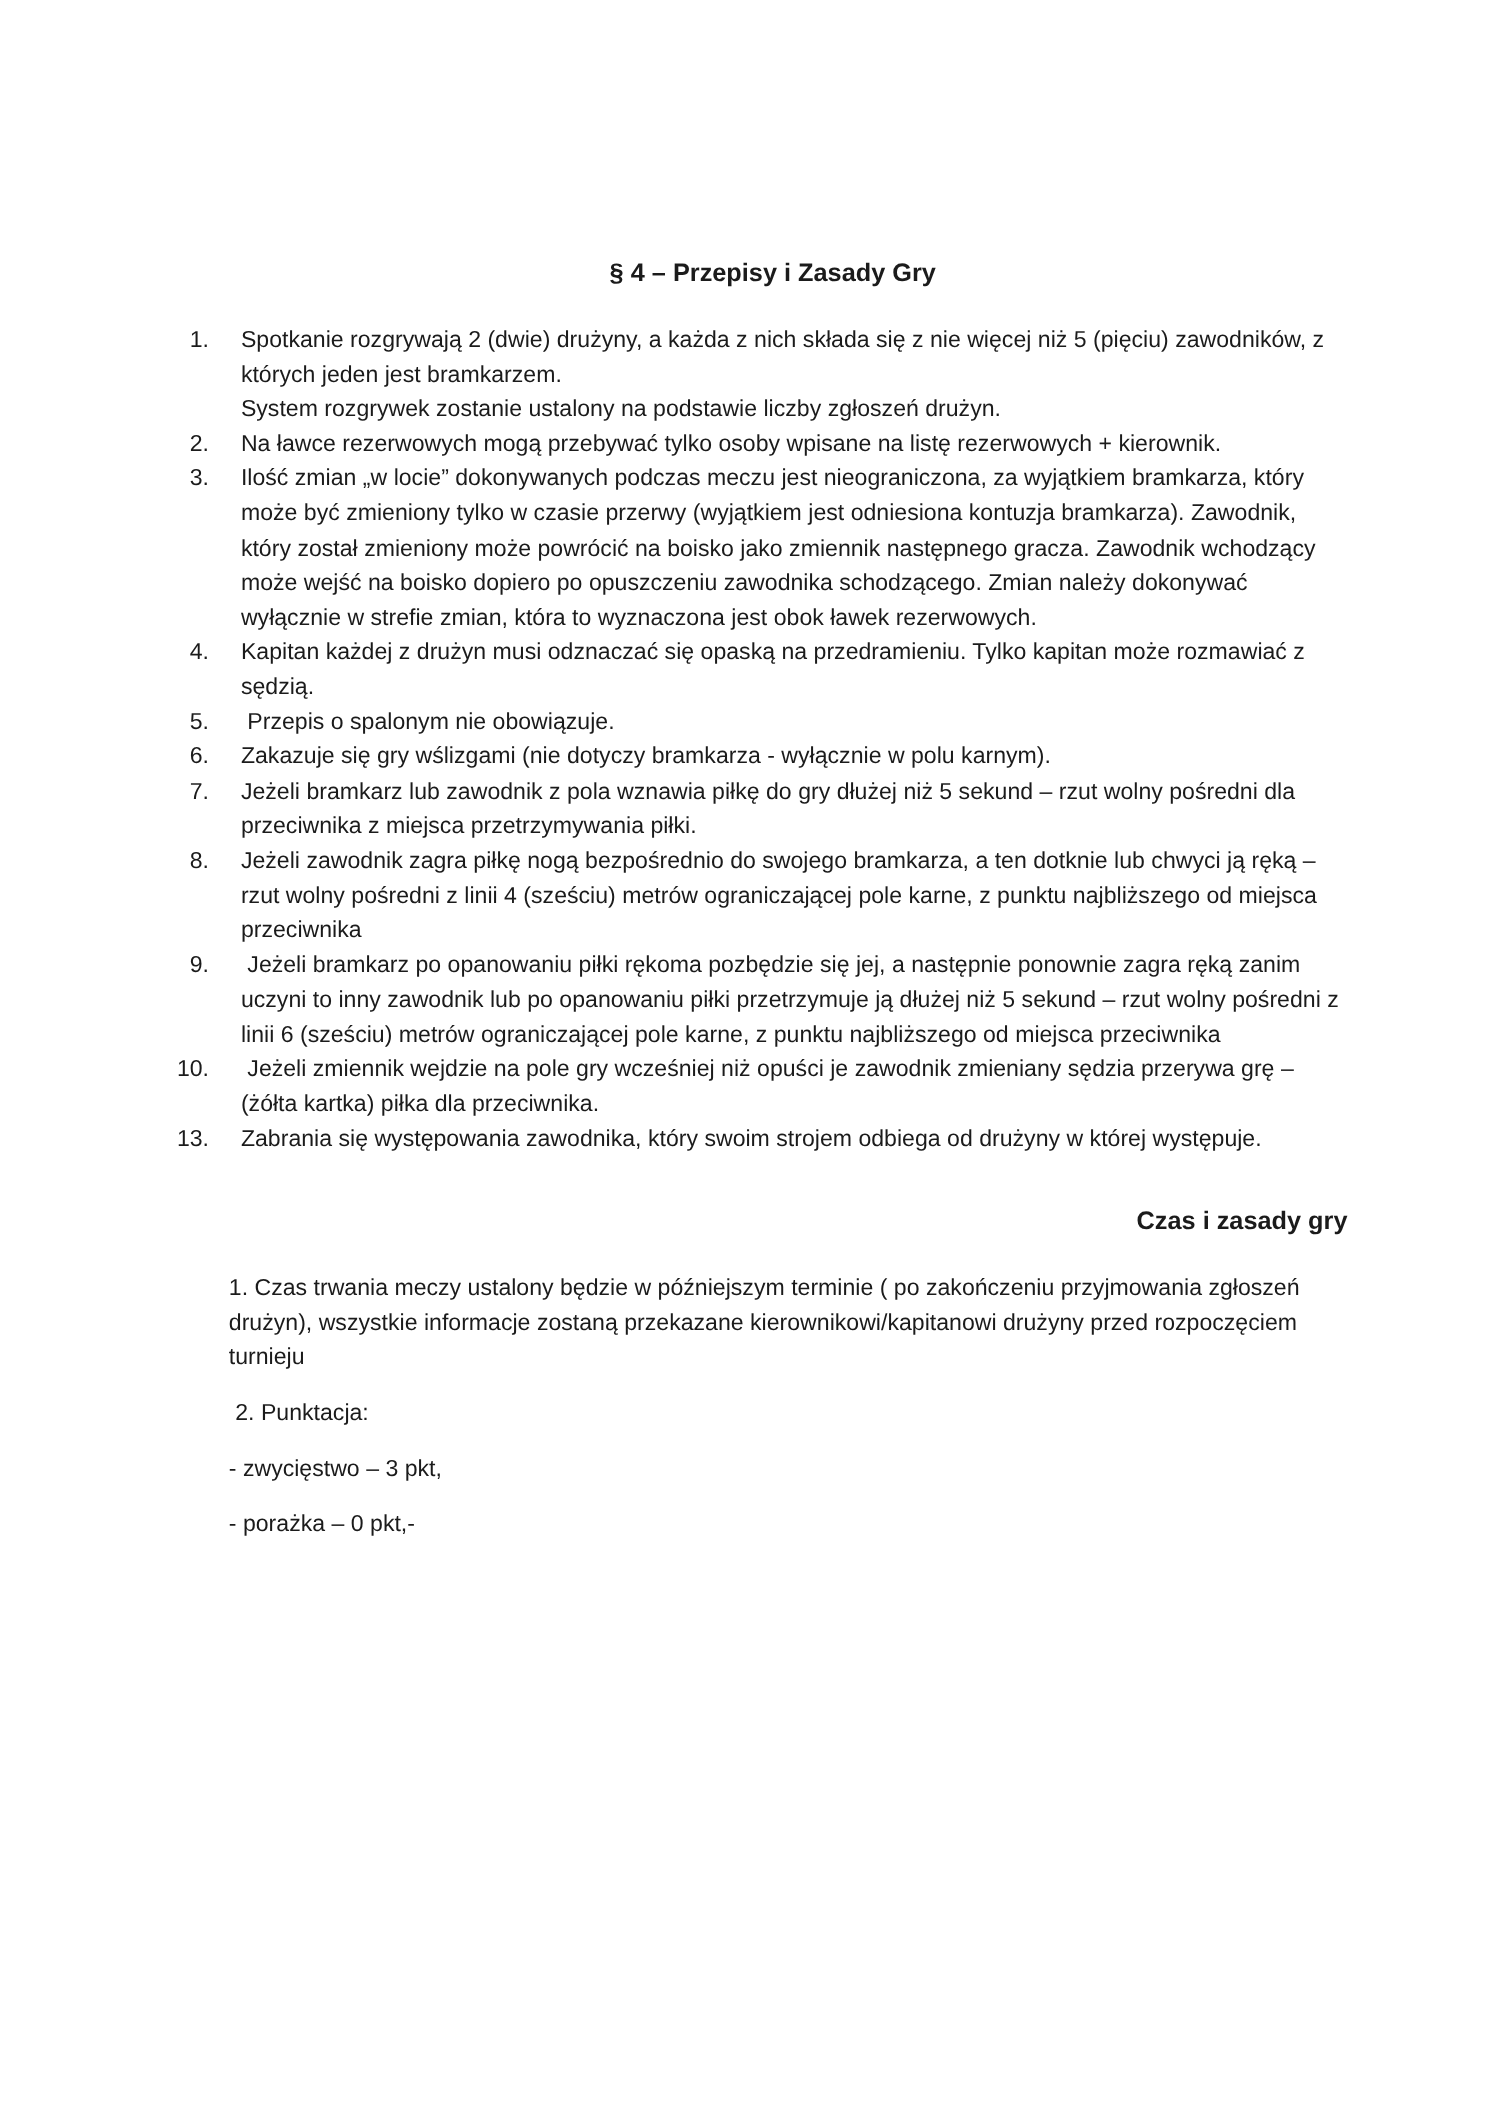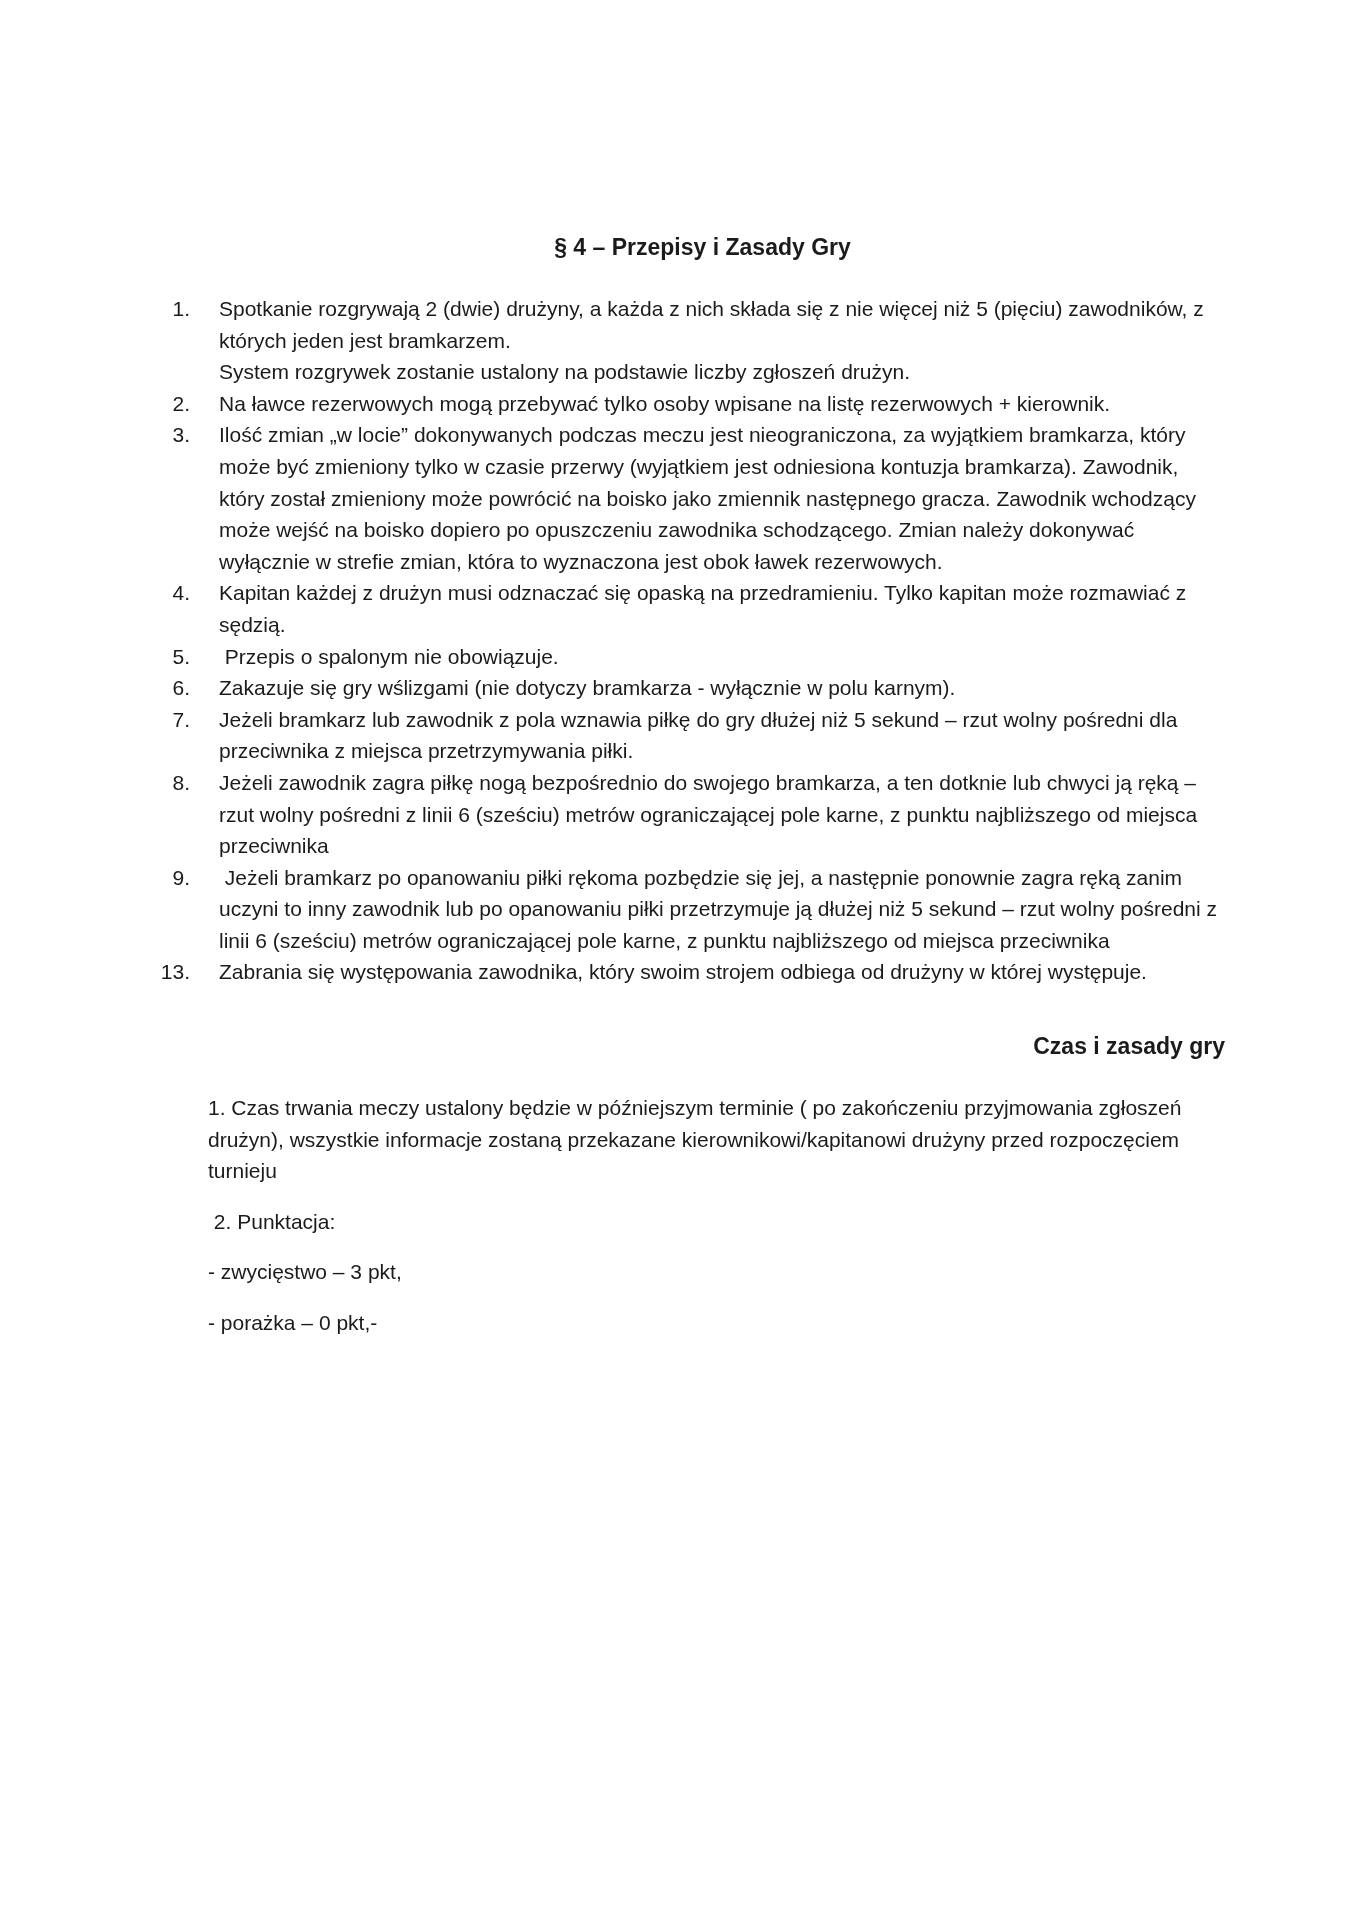--- a/index.html
+++ b/index.html
@@ -92,25 +92,29 @@
       <li>
         <span class="num">6.</span>
         <span class="txt">Zakazuje się gry wślizgami (nie dotyczy bramkarza - wyłącznie w polu karnym).</span>
       </li>
       <li>
         <span class="num">7.</span>
         <span class="txt">Jeżeli bramkarz lub zawodnik z pola wznawia piłkę do gry dłużej niż 5 sekund – rzut wolny pośredni dla przeciwnika z miejsca przetrzymywania piłki.</span>
       </li>
       <li>
         <span class="num">8.</span>
-        <span class="txt">Jeżeli zawodnik zagra piłkę nogą bezpośrednio do swojego bramkarza, a ten dotknie lub chwyci ją ręką – rzut wolny pośredni z linii 6 (sześciu) metrów ograniczającej pole karne, z punktu najbliższego od miejsca przeciwnika</span>
+        <span class="txt">Jeżeli zawodnik zagra piłkę nogą bezpośrednio do swojego bramkarza, a ten dotknie lub chwyci ją ręką – rzut wolny pośredni z linii 4 (sześciu) metrów ograniczającej pole karne, z punktu najbliższego od miejsca przeciwnika</span>
       </li>
       <li>
         <span class="num">9.</span>
         <span class="txt"> Jeżeli bramkarz po opanowaniu piłki rękoma pozbędzie się jej, a następnie ponownie zagra ręką zanim uczyni to inny zawodnik lub po opanowaniu piłki przetrzymuje ją dłużej niż 5 sekund – rzut wolny pośredni z linii 6 (sześciu) metrów ograniczającej pole karne, z punktu najbliższego od miejsca przeciwnika</span>
+      </li>
+      <li>
+        <span class="num">10.</span>
+        <span class="txt"> Jeżeli zmiennik wejdzie na pole gry wcześniej niż opuści je zawodnik zmieniany sędzia przerywa grę – (żółta kartka) piłka dla przeciwnika.</span>
       </li>
       <li>
         <span class="num">13.</span>
         <span class="txt">Zabrania się występowania zawodnika, który swoim strojem odbiega od drużyny w której występuje.</span>
       </li>
     </ol>
 
     <h2 class="section-heading">Czas i zasady gry</h2>
 
     <div class="section-body">

